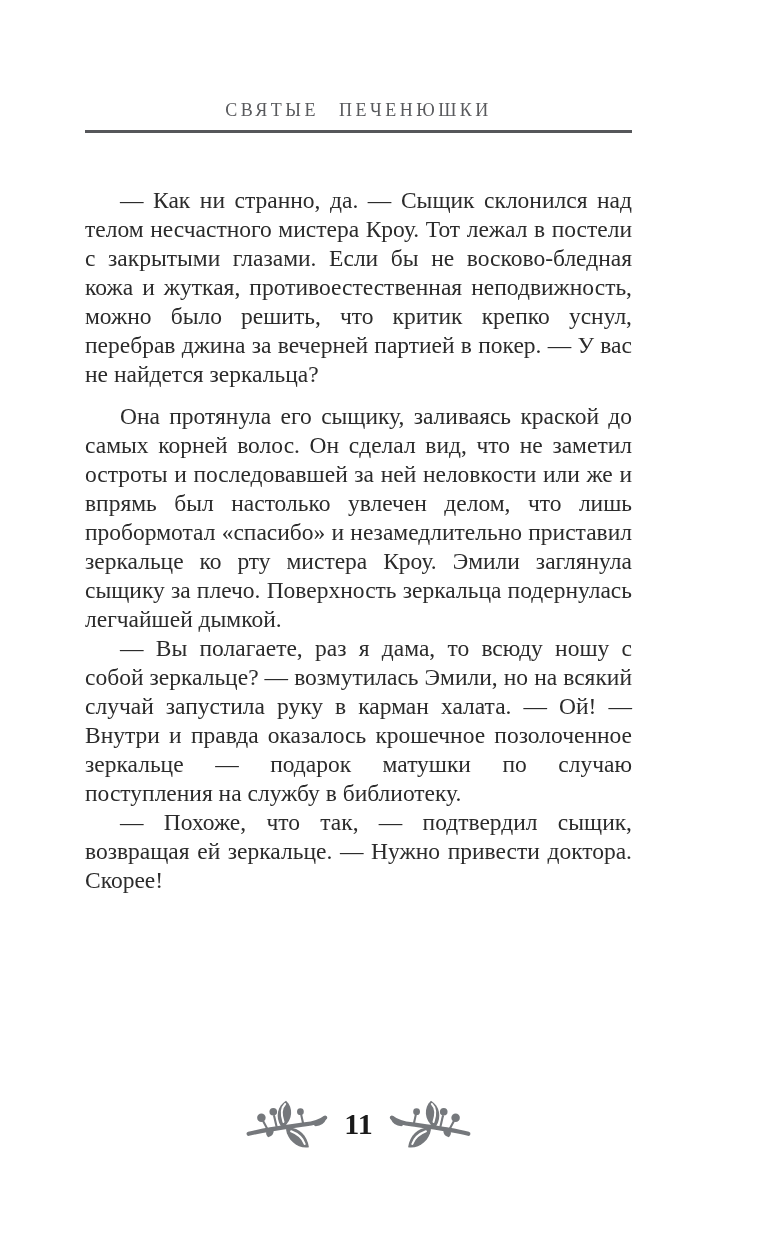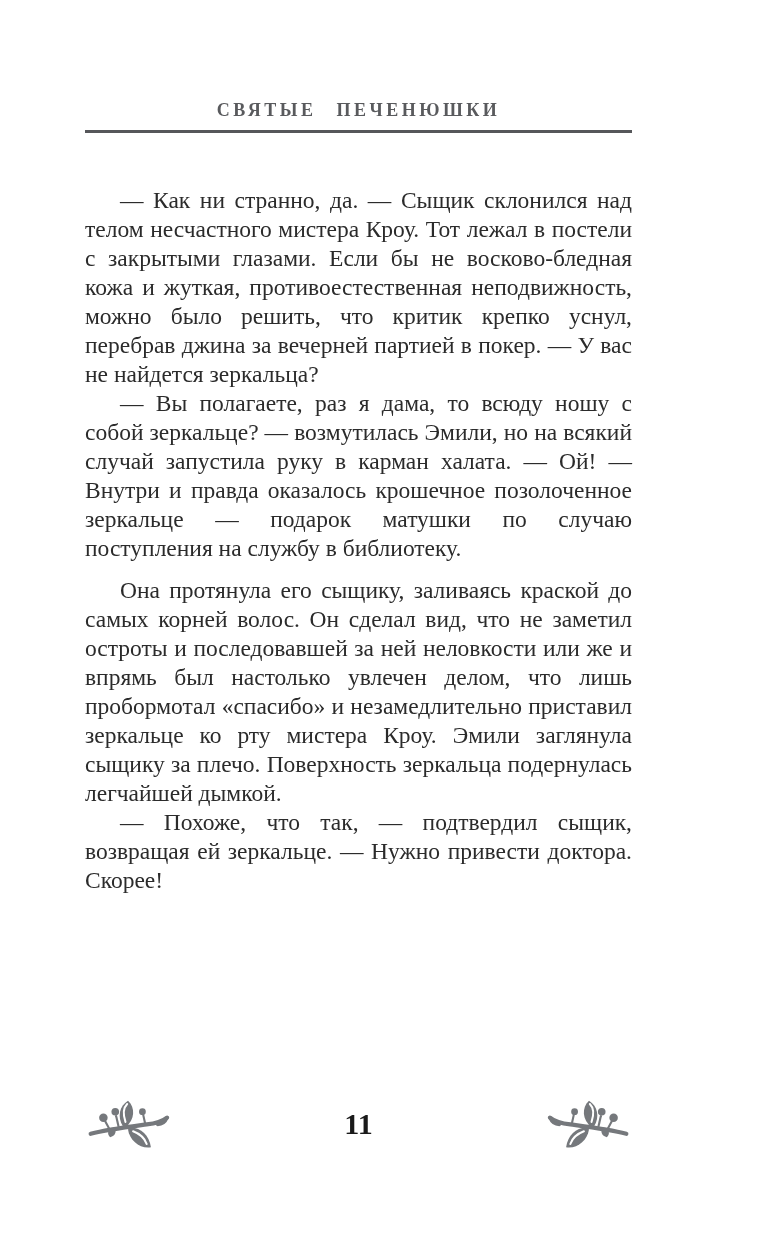--- a/index.html
+++ b/index.html
@@ -20,21 +20,21 @@
     overflow:hidden;
     font-family:"Liberation Serif","DejaVu Serif",serif;
   }
   .running-title{
     position:absolute;
     top:99px;left:85px;width:547px;
     margin:0;
     text-align:center;
     font-size:18px;
     line-height:23px;
-    font-weight:bold;
+    font-weight:normal;
     letter-spacing:3.5px;
     word-spacing:12px;
     color:var(--c-title);
   }
   .header-rule{
     position:absolute;
     top:130px;left:85px;width:547px;height:3px;
     background:var(--c-rule);
   }
   .body-text{
@@ -50,21 +50,21 @@
     text-indent:35px;
   }
   .body-text p.space-before{
     margin-top:13px;
   }
   .page-footer{
     position:absolute;
     top:1094px;left:85px;width:547px;height:66px;
     display:flex;
     align-items:center;
-    justify-content:space-between;
+    justify-content:center;
     gap:15px;
   }
   .page-number{
     font-size:30px;
     font-weight:bold;
     color:var(--c-num);
     line-height:1;
     padding-bottom:6px;
   }
   .ornament{
@@ -79,22 +79,22 @@
 <body>
 
 <div class="page">
 
   <h1 class="running-title">СВЯТЫЕ ПЕЧЕНЮШКИ</h1>
 
   <div class="header-rule"></div>
 
   <main class="body-text">
       <p class="para space-before">— Как ни странно, да. — Сыщик склонился над телом несчастного мистера Кроу. Тот лежал в постели с закрытыми глазами. Если бы не восково-бледная кожа и жуткая, противоестественная неподвижность, можно было решить, что критик крепко уснул, перебрав джина за вечерней партией в покер. — У вас не найдется зеркальца?</p>
+      <p class="para space-before">Она протянула его сыщику, заливаясь краской до самых корней волос. Он сделал вид, что не заметил остроты и последовавшей за ней неловкости или же и впрямь был настолько увлечен делом, что лишь пробормотал «спасибо» и незамедлительно приставил зеркальце ко рту мистера Кроу. Эмили заглянула сыщику за плечо. Поверхность зеркальца подернулась легчайшей дымкой.</p>
       <p class="para">— Вы полагаете, раз я дама, то всюду ношу с собой зеркальце? — возмутилась Эмили, но на всякий случай запустила руку в карман халата. — Ой! — Внутри и правда оказалось крошечное позолоченное зеркальце — подарок матушки по случаю поступления на службу в библиотеку.</p>
-      <p class="para space-before">Она протянула его сыщику, заливаясь краской до самых корней волос. Он сделал вид, что не заметил остроты и последовавшей за ней неловкости или же и впрямь был настолько увлечен делом, что лишь пробормотал «спасибо» и незамедлительно приставил зеркальце ко рту мистера Кроу. Эмили заглянула сыщику за плечо. Поверхность зеркальца подернулась легчайшей дымкой.</p>
       <p class="para">— Похоже, что так, — подтвердил сыщик, возвращая ей зеркальце. — Нужно привести доктора. Скорее!</p>
     </main>
 
   <footer class="page-footer">
 
     <span class="ornament">
       <svg viewBox="0 0 100 66" aria-hidden="true">
         <g stroke="currentColor" fill="none" stroke-linecap="round">
           <path d="M6,41 C26,36 50,33 72,30 C82,29 90,27 96,22" stroke-width="5"></path>
           <path d="M96,22 C94,27 90,30 85,30" stroke-width="4"></path>

